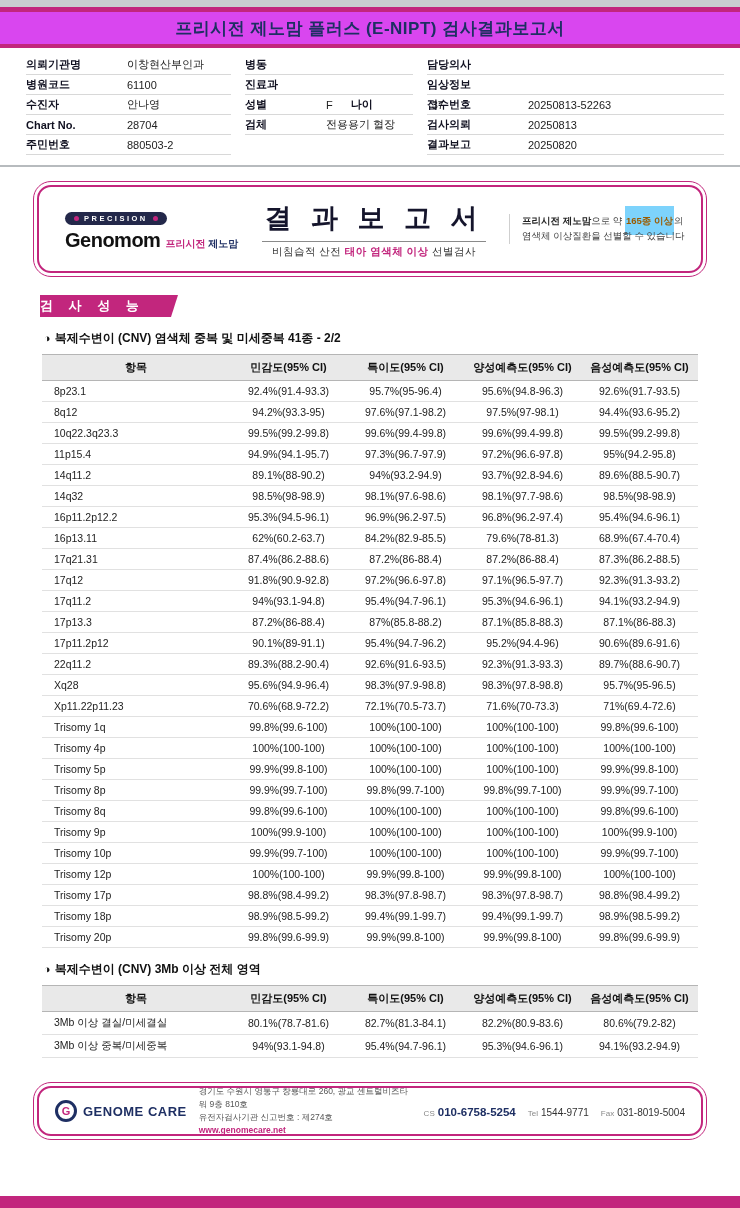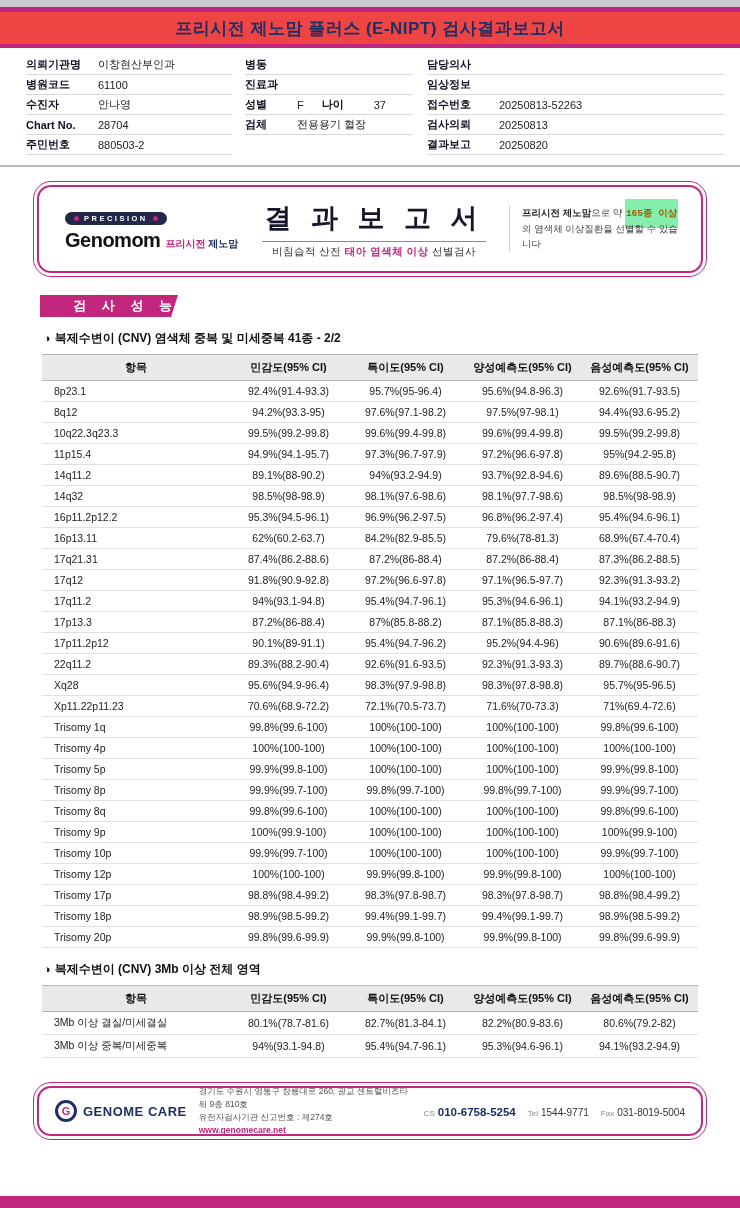--- a/index.html
+++ b/index.html
@@ -9,30 +9,30 @@
     font-family:"Liberation Sans","DejaVu Sans",sans-serif;
     color:#222; overflow:hidden;
   }
   :root { --mag:#c2267d; --navy:#1e2f63; }
 
   
   .top-strip { height:7px; background:#c9cdd0; }
   .title-bar {
     border-top:5px solid var(--mag);
     border-bottom:4px solid var(--mag);
-    padding:5px 0 4px; text-align:center; background:#ef4444;
+    padding:5px 0 4px; text-align:center; background:#d946ef;
   }
   .title-bar h1 { font-size:17px; font-weight:bold; color:var(--navy); letter-spacing:0.5px; }
 
   
   .info-wrap { padding:7px 16px 8px 26px; display:grid; grid-template-columns:205px 168px 1fr; column-gap:14px; }
   .info-row { display:flex; align-items:center; height:20px; border-bottom:1px solid #d8d8d8; font-size:11px; }
   .info-row .lbl { font-weight:bold; color:#101020; width:72px; flex:none; }
   .info-row .lbl2 { width:44px; margin-left:18px; }
-  .info-row .val { color:#222; white-space:nowrap; }
+  .info-row .val { color:#222; white-space:nowrap;margin-left:29px; }
   .info-col-mid .info-row .lbl { width:52px; }
   .info-divider { height:2px; background:#b7bbbe; width:100%; margin-top:2px; }
 
   
   .round-box { border:1px solid var(--mag); border-radius:18px; padding:3px; background:#fff; }
   .round-box-inner { border:2px solid var(--mag); border-radius:14px; }
   .banner { margin:14px 33px 0; }
   .banner .round-box-inner { display:flex; align-items:center; padding:10px 14px; height:88px; gap:10px; }
   .banner-logo { width:186px; flex:none; padding-left:12px; }
   .precision-badge {
@@ -50,27 +50,27 @@
   .report-subtitle {
     display:inline-block; margin-top:5px; border-top:1px solid #8a8a8a;
     padding:3px 10px 0; font-size:10.5px; color:#333; letter-spacing:0.5px;
   }
   .report-subtitle .accent { color:var(--mag); font-weight:bold; }
   .banner-note {
     width:178px; flex:none; border-left:1px solid #cfcfcf; padding-left:12px;
     font-size:9.5px; color:#444; line-height:1.55;
   }
   .banner-note .b { font-weight:bold; color:#222; }
-  .banner-note .hl { font-weight:bold; color:#9a5b00; background:#86efac; padding:9px 1px;font-family:Liberation Mono, monospace; }
+  .banner-note .hl { font-weight:bold; color:#9a5b00; background:#7dd3fc; padding:9px 1px; }
 
   
   .section-bar {
     margin:18px 0 0 40px; width:138px; height:22px; background:var(--mag);
     color:#fff; font-size:13px; font-weight:bold; letter-spacing:6px;
-    text-align:right; line-height:22px;
+    text-align:left; line-height:22px;
     clip-path:polygon(0 0,100% 0,calc(100% - 7px) 100%,0 100%);
   }
 
   
   .caption { margin:13px 0 0 44px; font-size:12px; font-weight:bold; color:#111; }
   .caption .cap-icon { font-size:11px; margin-right:4px; }
   table.perf { width:656px; margin:7px auto 0; border-collapse:collapse; font-size:10.5px; table-layout:fixed; }
   table.perf th {
     background:#e9e9e9; border-top:1px solid #b5b5b5; border-bottom:1px solid #b5b5b5;
     font-weight:bold; color:#111; padding:5px 2px; font-size:11px;

